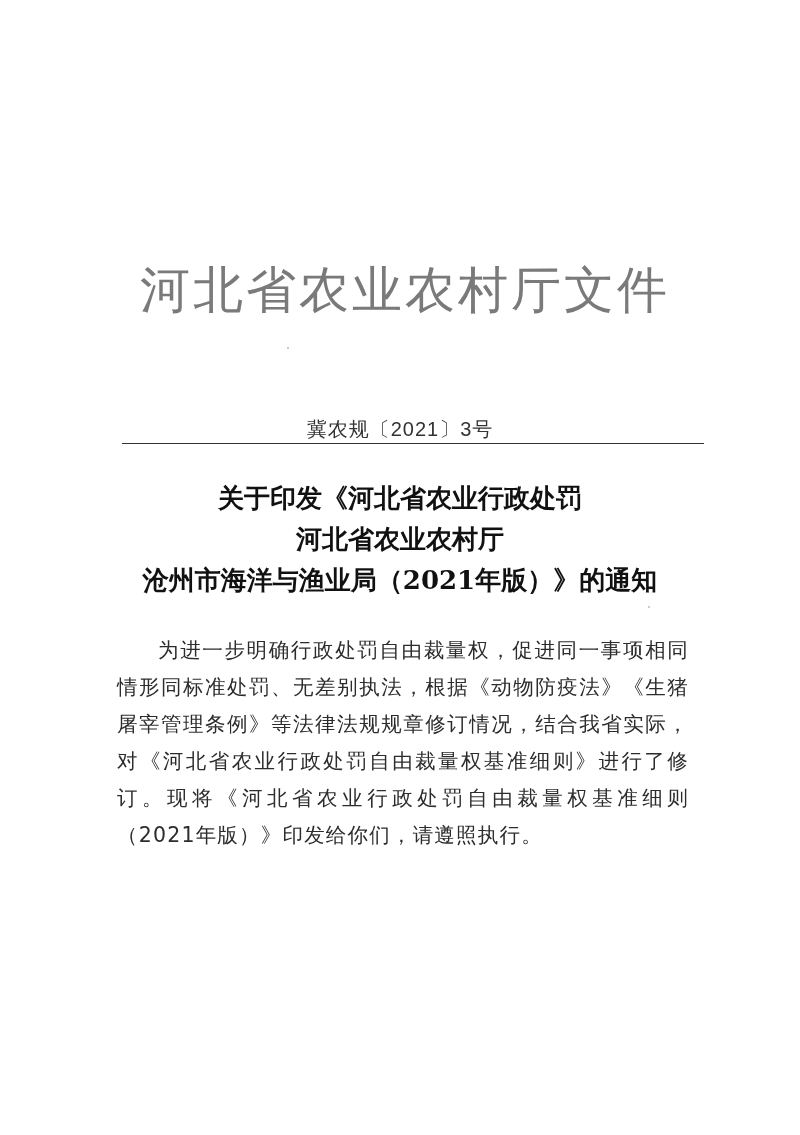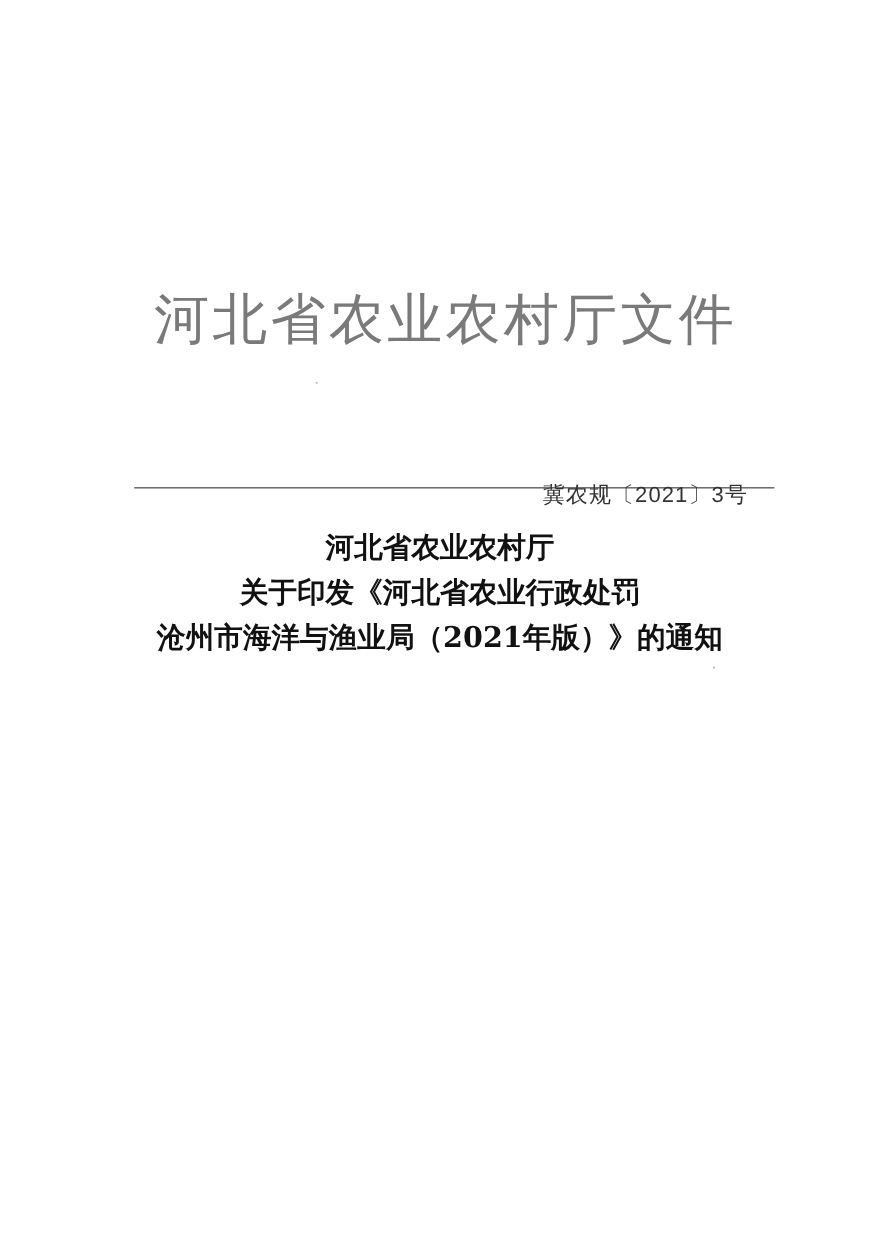--- a/index.html
+++ b/index.html
@@ -18,22 +18,22 @@
       font-family: "DejaVu Serif", "Liberation Serif", serif;
       font-size: 50px;
       letter-spacing: 3px;
       color: #7a7a7a;
       font-weight: normal;
       line-height: 80px;
       white-space: nowrap;
     }
     .doc-number {
       position: absolute;
-      left: 120px; top: 436px; width: 560px;
-      text-align: right;
+      left: 120px; top: 416px; width: 560px;
+      text-align: center;
       font-family: "Liberation Sans", "DejaVu Sans", sans-serif;
       font-size: 20px;
       color: #333;
       letter-spacing: 1px;
     }
     .rule {
       position: absolute;
       left: 122px; top: 443px;
       width: 582px; height: 1px;
       background: #333;
@@ -66,23 +66,24 @@
 </head>
 <body>
 
 <div class="page">
   <div class="header-title">河北省农业农村厅文件</div>
 
   <div class="doc-number">冀农规〔2021〕3号</div>
   <div class="rule"></div>
 
   <div class="doc-title">
+    <div>关于印发《河北省农业行政处罚</div>
     <div>河北省农业农村厅</div>
-    <div>关于印发《河北省农业行政处罚</div>
     <div>沧州市海洋与渔业局（2021年版）》的通知</div>
   </div>
 
   <div class="body-text">
+    <p class="indent">为进一步明确行政处罚自由裁量权，促进同一事项相同情形同标准处罚、无差别执法，根据《动物防疫法》《生猪屠宰管理条例》等法律法规规章修订情况，结合我省实际，对《河北省农业行政处罚自由裁量权基准细则》进行了修订。现将《河北省农业行政处罚自由裁量权基准细则（2021年版）》印发给你们，请遵照执行。</p>
   </div>
 
   <div class="speck" style="left:648px; top:606px;"></div>
   <div class="speck" style="left:287px; top:347px;"></div>
 </div>
 
 </body></html>

